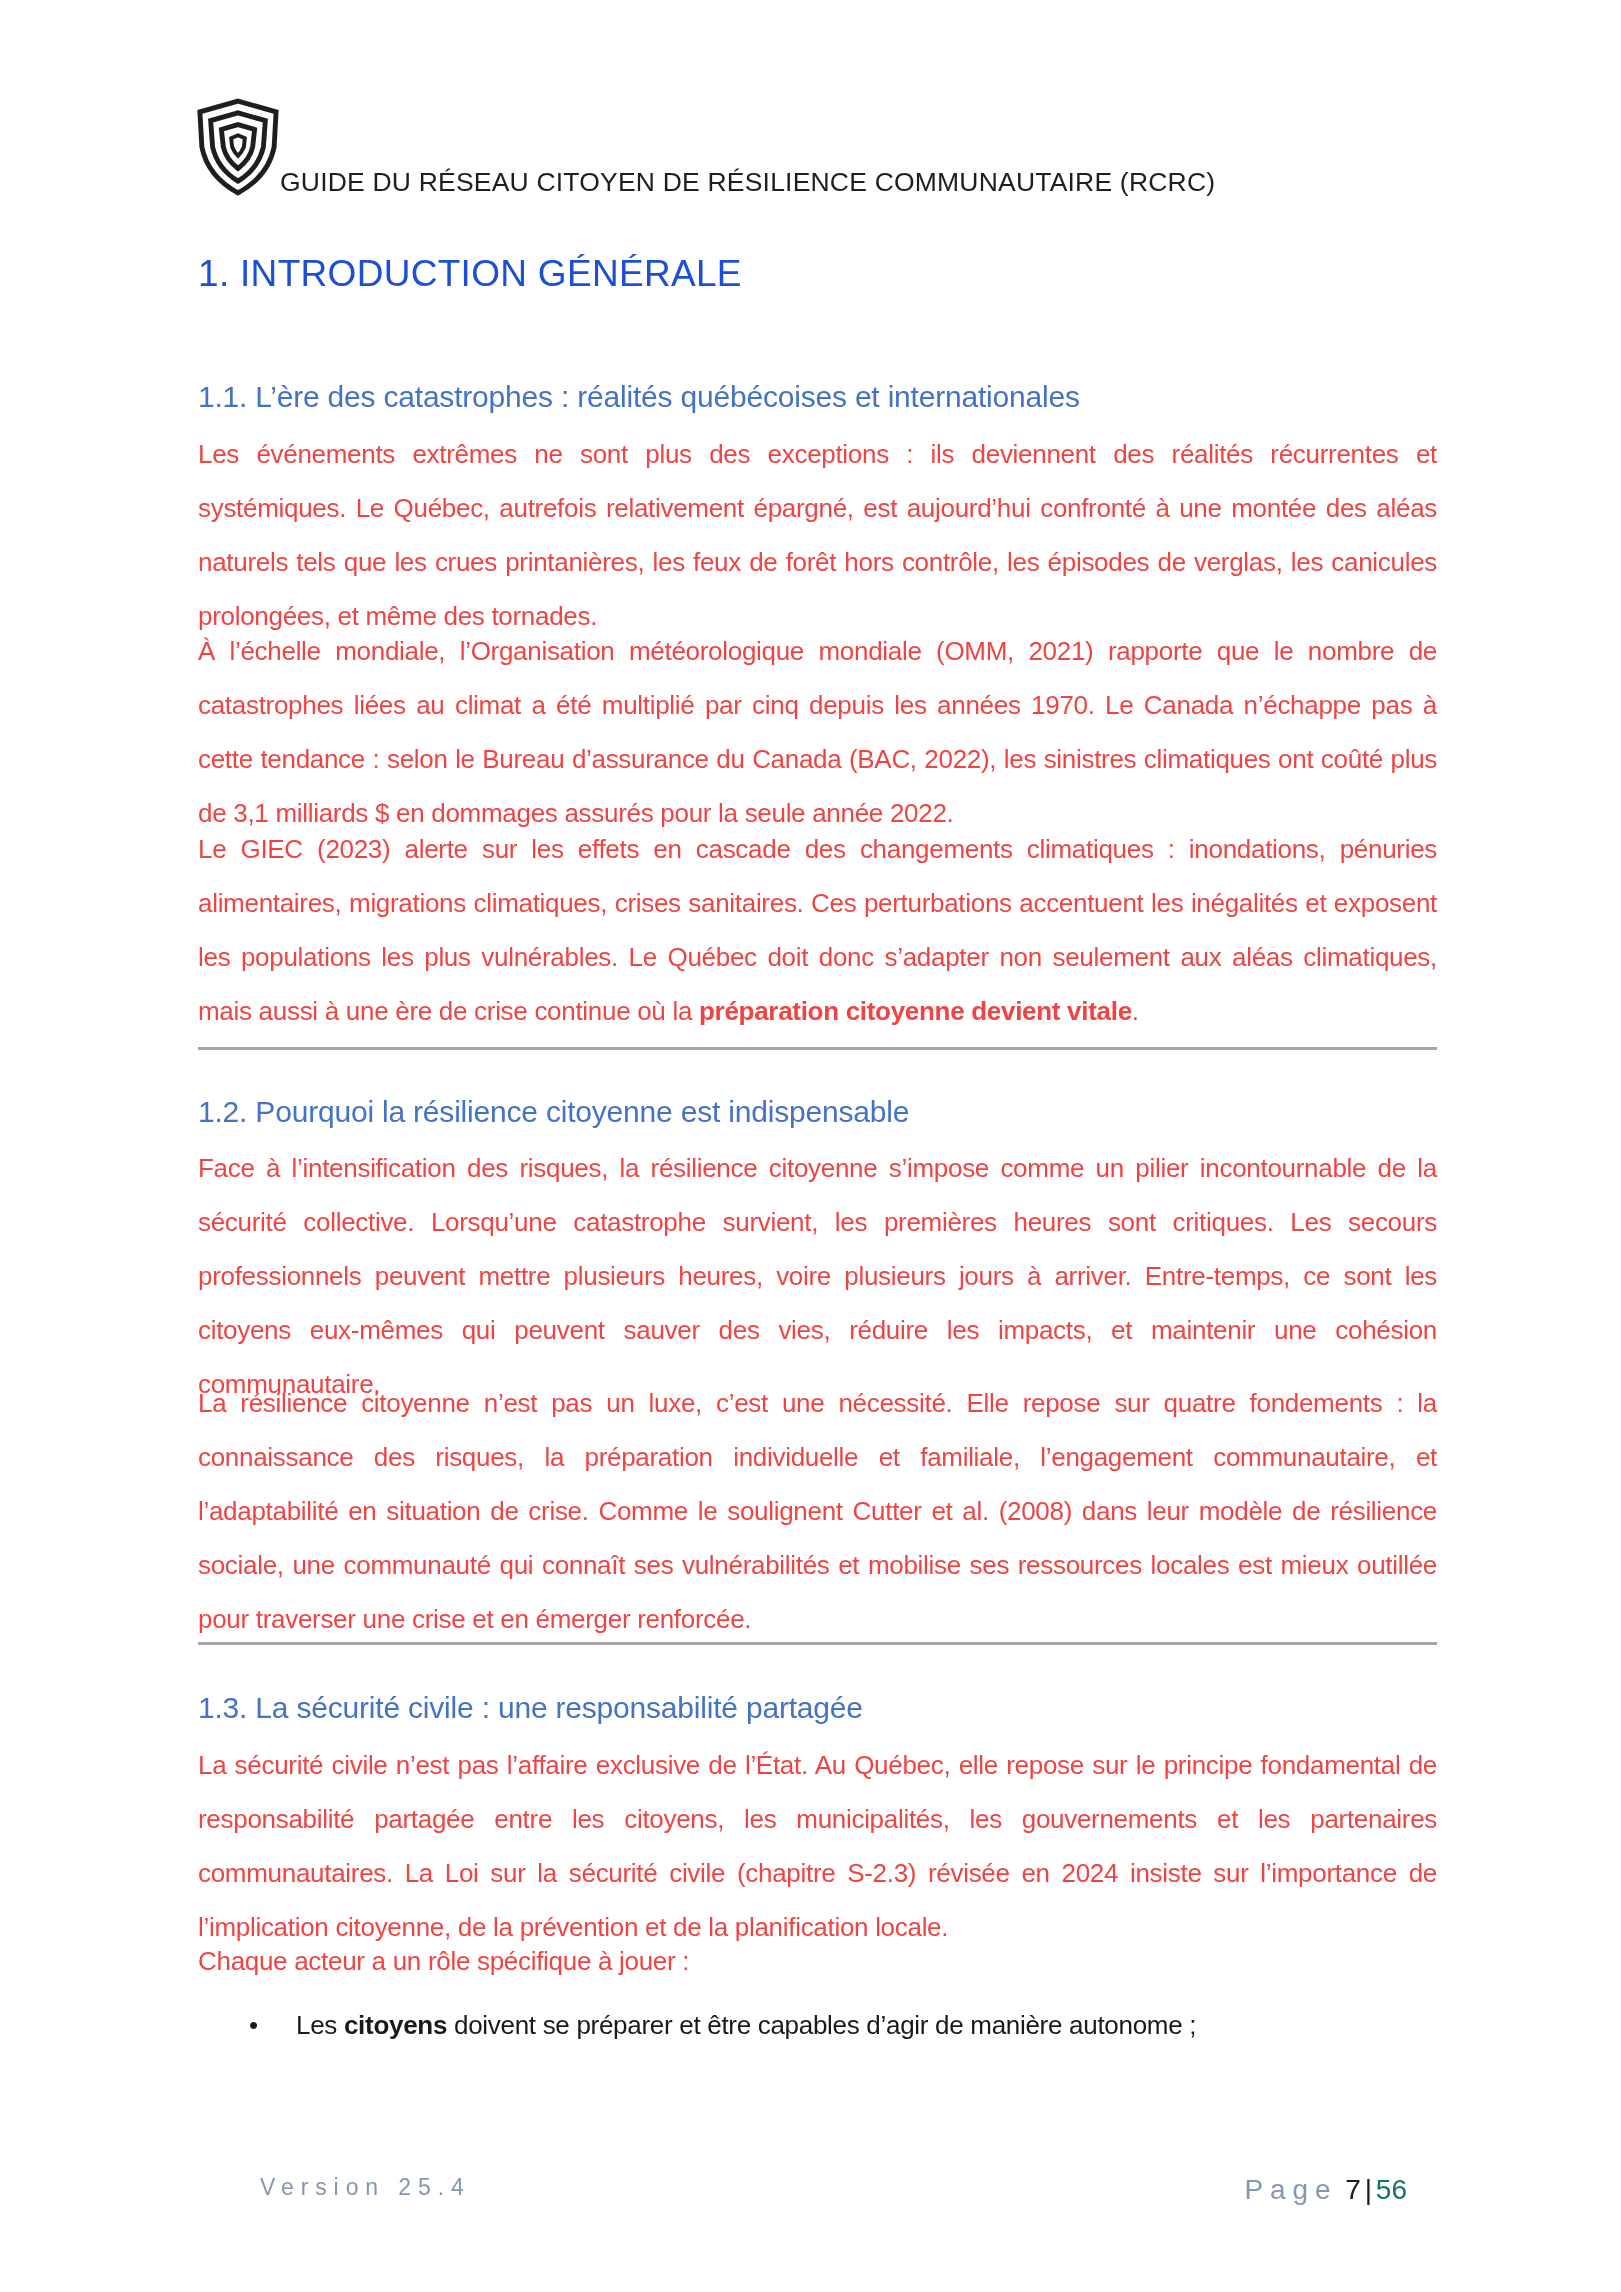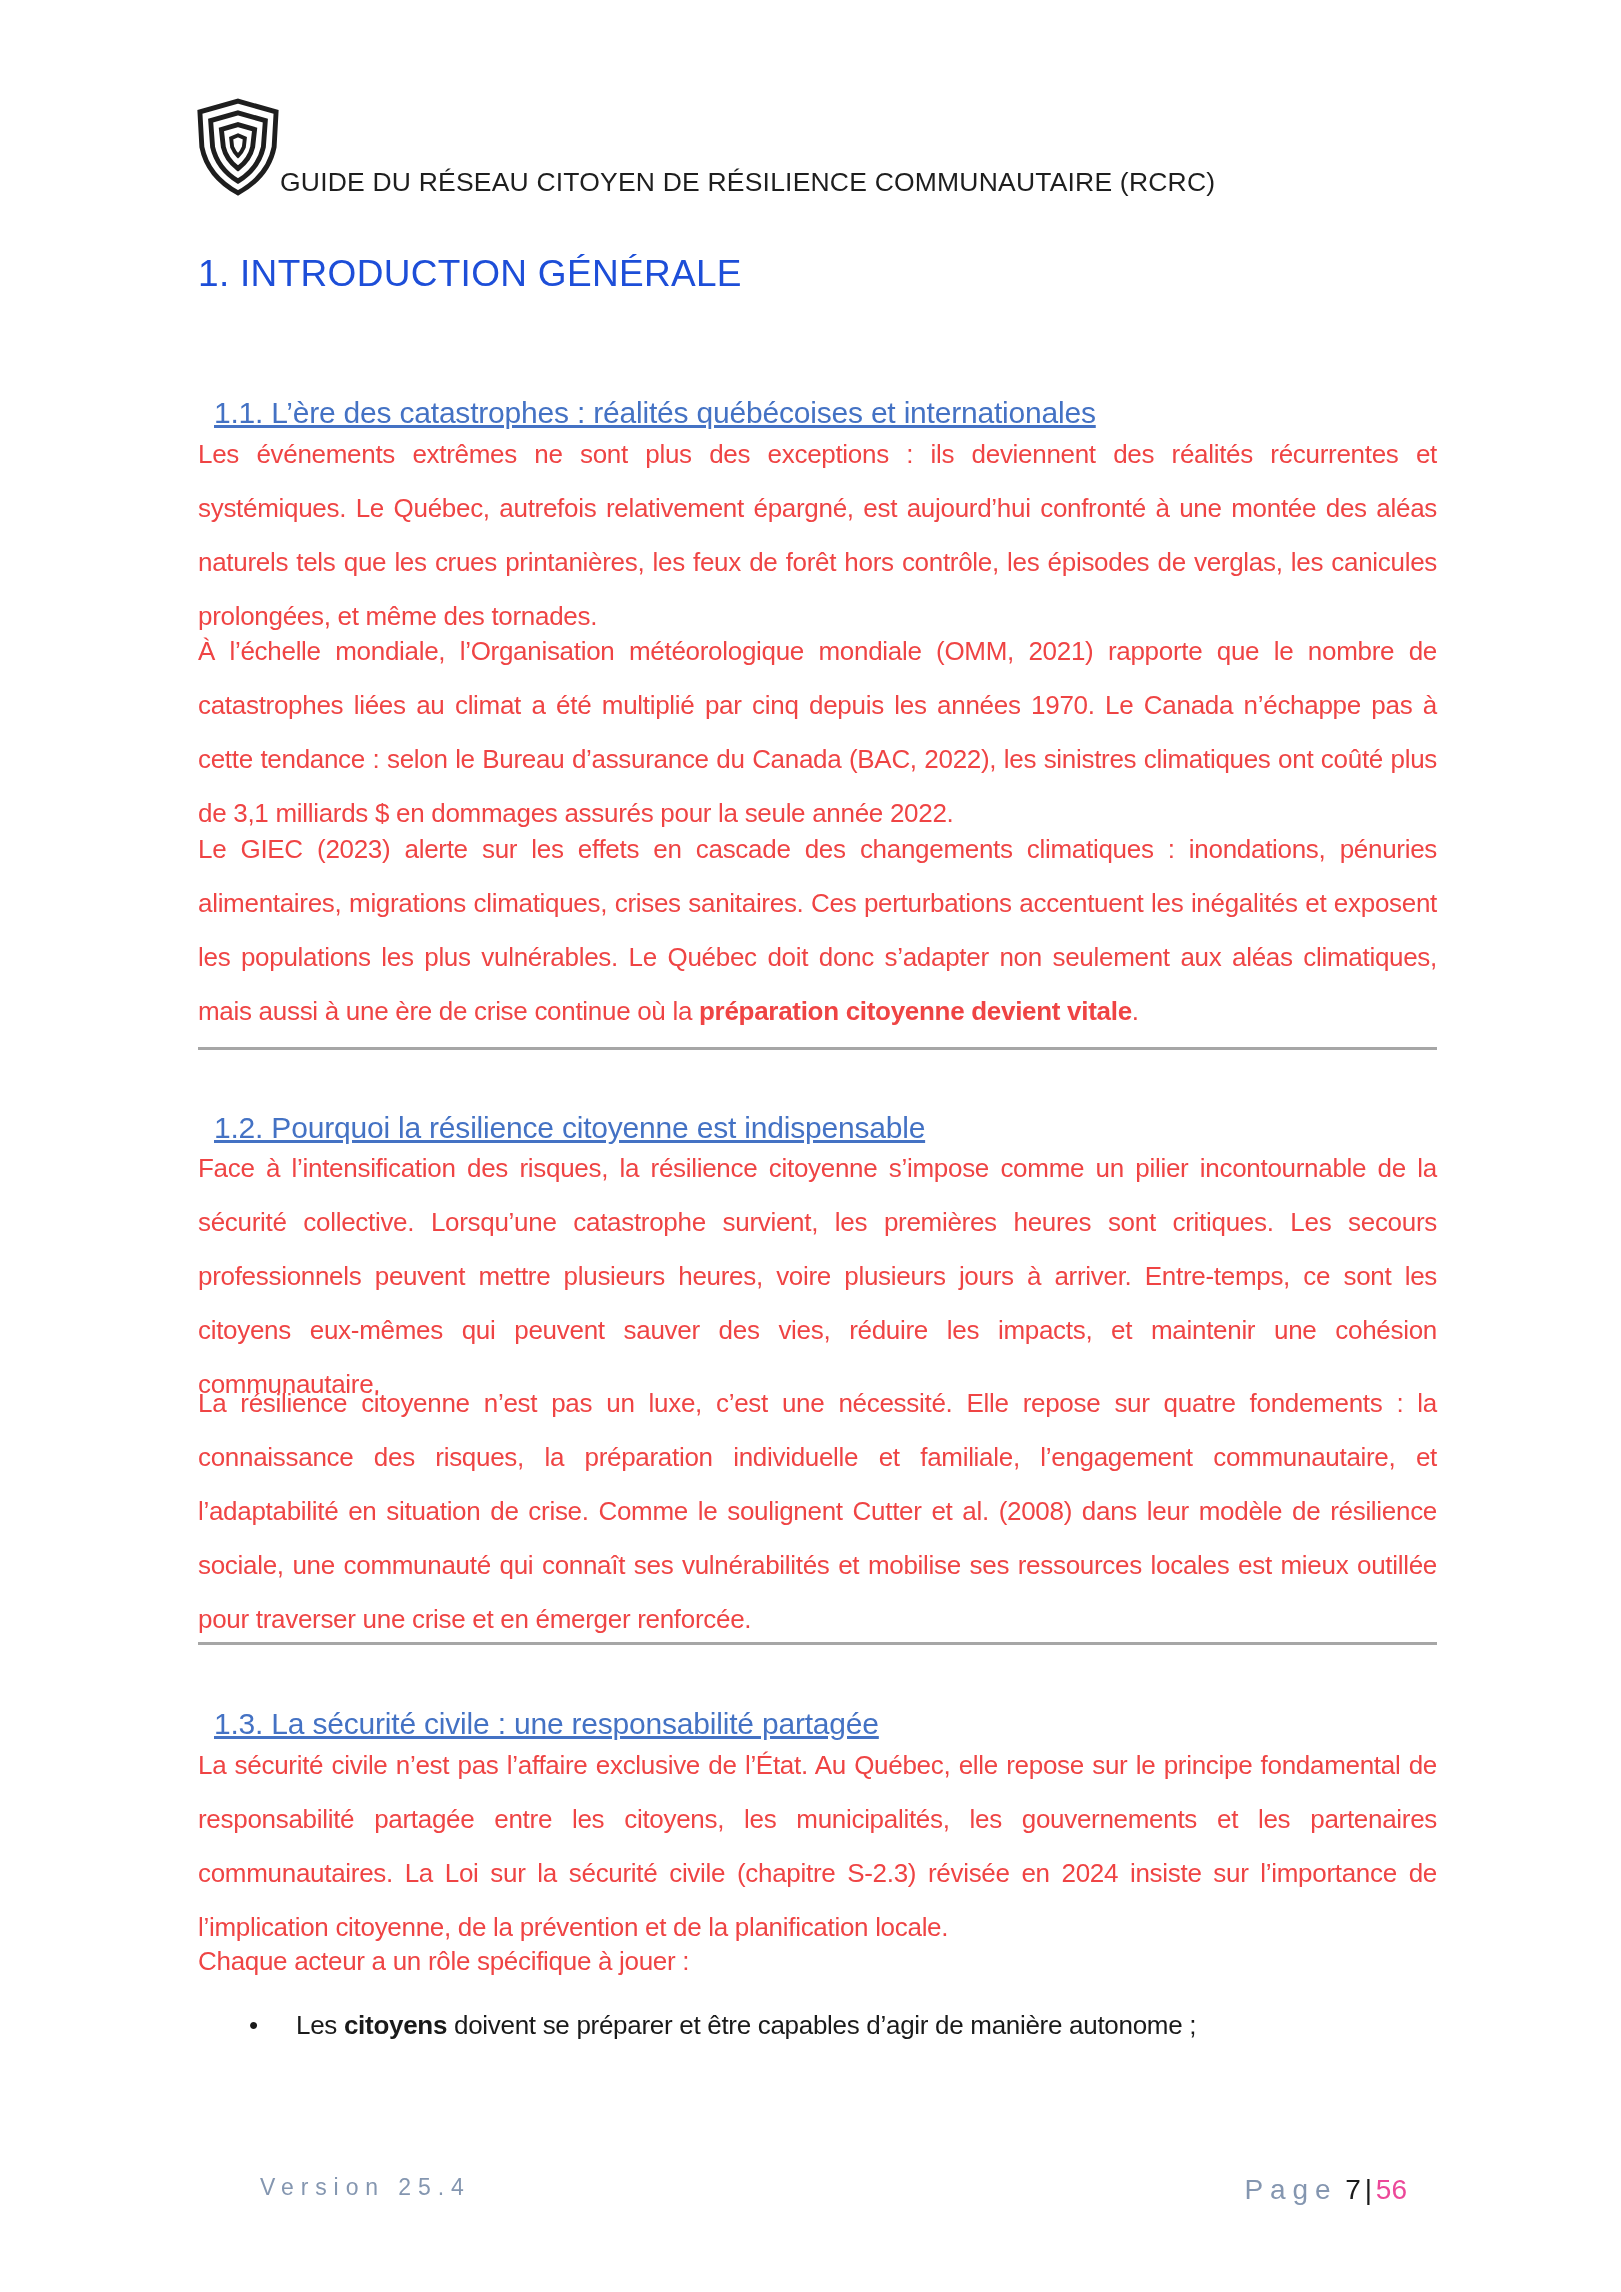--- a/index.html
+++ b/index.html
@@ -9,43 +9,43 @@
 
   .header { position: absolute; left: 196px; top: 98px; width: 1274px; height: 108px; }
   .logo { position: absolute; left: 0; top: 0; width: 84px; height: 98px; }
   .header-title { position: absolute; left: 84px; top: 69px; font-size: 26.5px; color: #1e1e1e;
                   letter-spacing: 0.2px; white-space: nowrap; }
 
   h1.main-title { position: absolute; left: 198px; top: 253px; margin: 0;
                   font-size: 37px; font-weight: normal; color: #1d4ed8; letter-spacing: 0.3px;
                   white-space: nowrap; }
 
-  h2.sec { position: absolute; left: 198px; margin: 16px; font-size: 30px; font-weight: normal;
-           color: #4472c4; white-space: nowrap; letter-spacing: -0.2px; text-decoration: underline; }
+  h2.sec { position: absolute; left: 198px; margin: 0; font-size: 30px; font-weight: normal;
+           color: #4472c4; white-space: nowrap; letter-spacing: -0.2px; }
 
   p.body { position: absolute; left: 198px; width: 1239px; margin: 0;
            font-size: 26px; line-height: 54px; text-align: justify; color: #ef4444;
            letter-spacing: -0.3px; }
   p.body b { font-weight: bold; }
 
   .rule { position: absolute; left: 198px; width: 1239px; height: 2.9px; background: #a6a6a6; }
 
   .bullet-row { position: absolute; left: 198px; width: 1239px; font-size: 26px;
                 line-height: 42px; letter-spacing: -0.3px; }
   .bullet-dot { position: absolute; left: 51px; top: 0; }
   .bullet-text { position: absolute; left: 98px; top: 0; white-space: nowrap; }
 
   .footer { position: absolute; left: 260px; top: 2174px; width: 1147px; height: 49px; }
   .footer-version { position: absolute; left: 0; top: 0; font-size: 23px; color: #8496b0;
                     letter-spacing: 6.9px; white-space: nowrap; }
   .footer-page { position: absolute; right: 0; top: 0; font-size: 28px; white-space: nowrap; }
   .footer-page-label { color: #8496b0; letter-spacing: 6.9px; text-align: right; }
   .footer-page-num { color: #1a1a1a; }
   .footer-sep { color: #1a1a1a; margin: 0 3.9px; }
-  .footer-page-total { color: #ec4899; }
+  .footer-page-total { color: #0f766e; }
 </style>
 </head>
 <body>
 
 <div class="page">
 
   <div class="header">
     <svg class="logo" viewBox="0 0 86 100">
       <path d="M43 3 L82 14 L80 50 Q74 80 43 97 Q12 80 6 50 L4 14 Z" fill="none" stroke="#1e1e1e" stroke-width="5"></path>
       <path d="M43 15 L71 23 L69 50 Q64 72 43 85 Q22 72 17 50 L15 23 Z" fill="none" stroke="#1e1e1e" stroke-width="5"></path>

